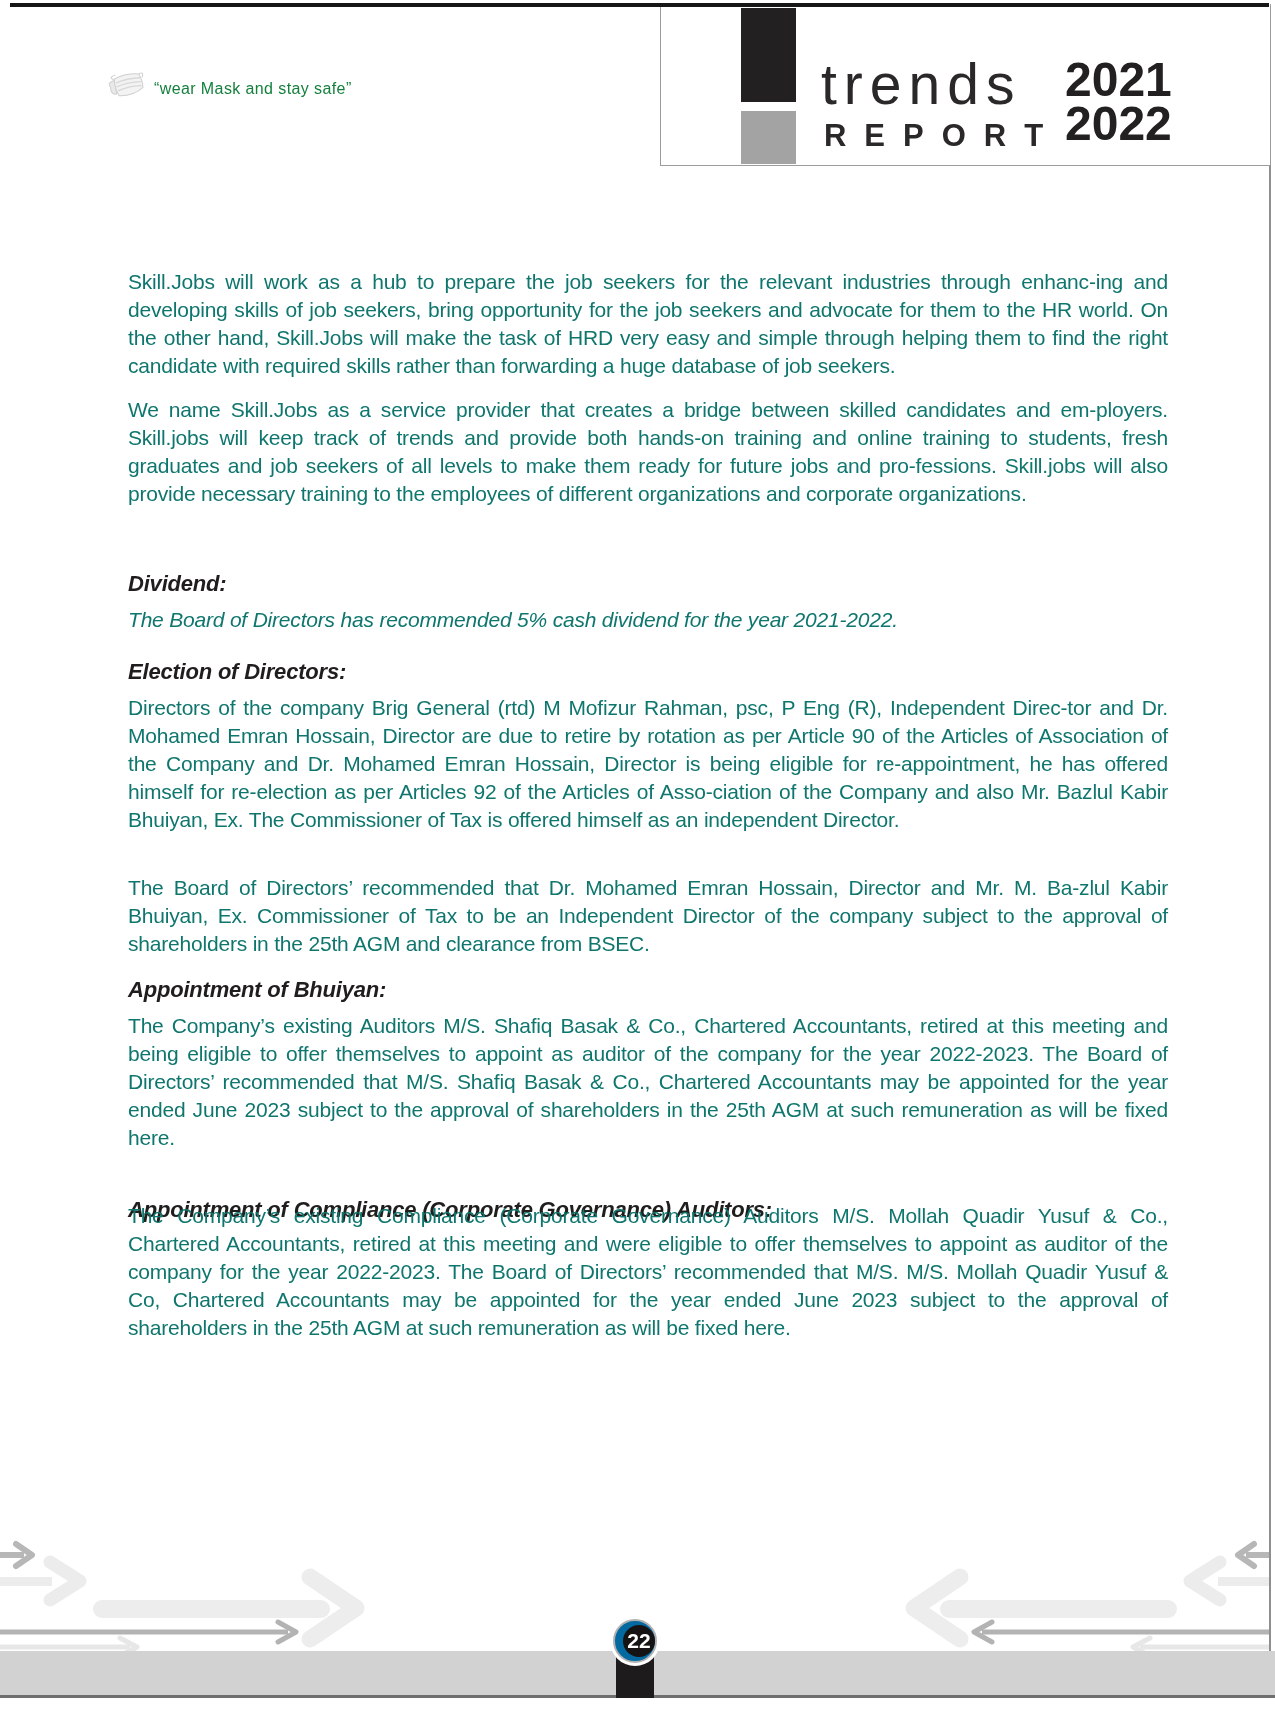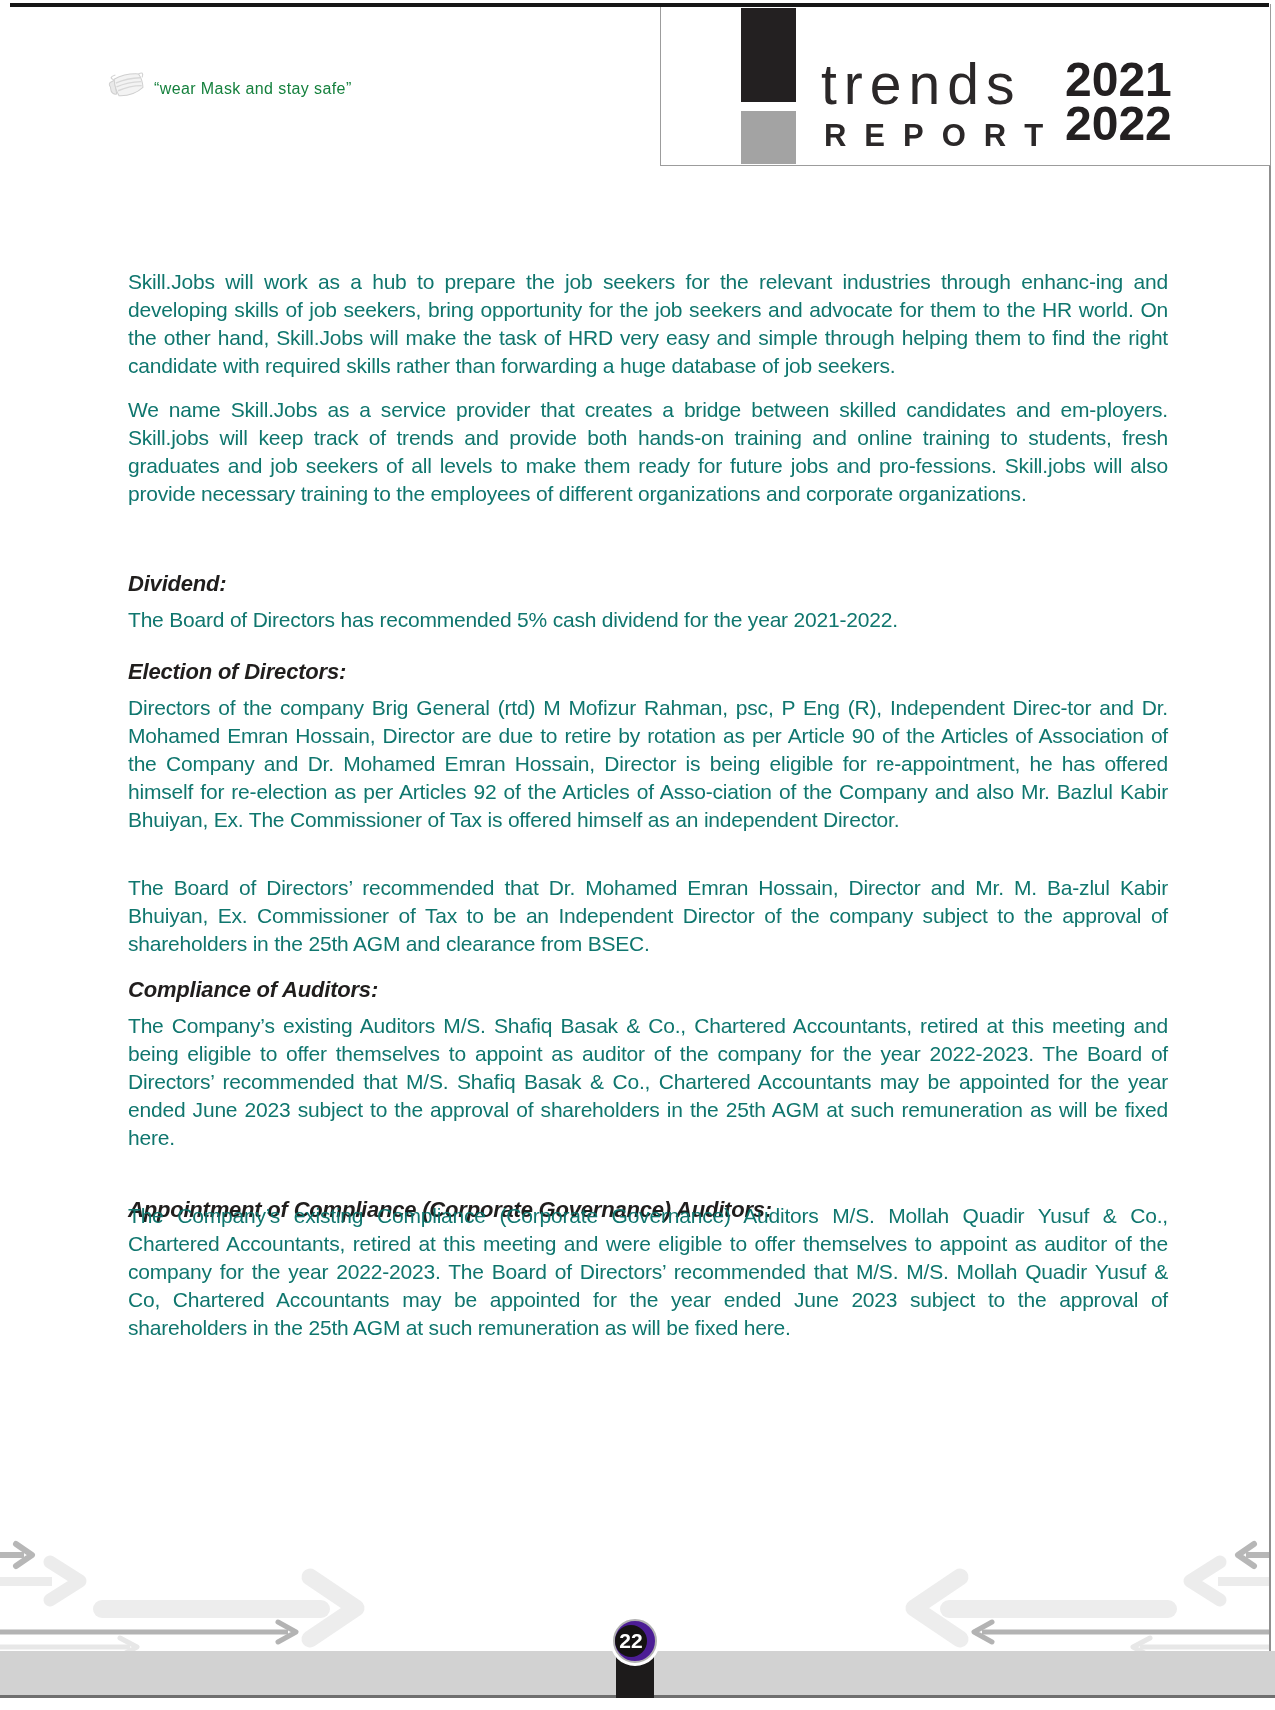--- a/index.html
+++ b/index.html
@@ -33,23 +33,23 @@
   .sec-h{position:absolute;left:128px;width:1040px;margin:0;color:#201e1d;font-size:22px;
     font-weight:700;letter-spacing:-.2px;font-style:italic;}
 
   
   .arrows{position:absolute;top:1538px;width:400px;height:125px;z-index:0;}
   .arrows.left{left:0;}
   .arrows.right{right:5px;transform:scaleX(-1);}
   .footer-bar{position:absolute;left:0;top:1651px;width:1275px;height:44px;background:#d2d2d2;
     border-bottom:3px solid #6f6f6f;z-index:1;}
   .page-tab{position:absolute;left:616px;top:1638px;width:38px;height:60px;background:#1d1b1b;z-index:2;}
-  .page-badge{position:absolute;left:613px;top:1619px;width:44px;height:44px;background:#4c1d95;
+  .page-badge{position:absolute;left:613px;top:1619px;width:44px;height:44px;background:#0369a1;
     border:2px solid #b2b2b2;border-radius:50%;box-shadow:0 0 0 3px #ffffff;z-index:3;
-    display:flex;align-items:center;justify-content:flex-start;box-sizing:border-box;}
+    display:flex;align-items:center;justify-content:flex-end;box-sizing:border-box;}
   .page-badge-inner{width:32px;height:32px;border-radius:50%;background:#151313;color:#ffffff;
     display:flex;align-items:center;justify-content:center;font-size:21px;font-weight:700;}
 </style>
 </head>
 <body>
 
 <div class="top-rule"></div>
 <div class="right-rule"></div>
 
 <div class="mask-wrap">
@@ -74,33 +74,33 @@
     <div>2022</div>
   </div>
 </div>
 
 <div class="block" style="top:268px;">
   <p>Skill.Jobs will work as a hub to prepare the job seekers for the relevant industries through enhanc-ing and developing skills of job seekers, bring opportunity for the job seekers and advocate for them to the HR world. On the other hand, Skill.Jobs will make the task of HRD very easy and simple through helping them to find the right candidate with required skills rather than forwarding a huge database of job seekers.</p>
   <p>We name Skill.Jobs as a service provider that creates a bridge between skilled candidates and em-ployers. Skill.jobs will keep track of trends and provide both hands-on training and online training to students, fresh graduates and job seekers of all levels to make them ready for future jobs and pro-fessions. Skill.jobs will also provide necessary training to the employees of different organizations and corporate organizations.</p>
 </div>
 
 <h3 class="sec-h" style="top:571px;">Dividend:</h3>
-<div class="block" style="top:606px;">
+<div class="block" style="top:606px;font-style:italic;">
   <p>The Board of Directors has recommended 5% cash dividend for the year 2021-2022.</p>
 </div>
 
 <h3 class="sec-h" style="top:659px;">Election of Directors:</h3>
 <div class="block" style="top:694px;">
   <p>Directors of the company Brig General (rtd) M Mofizur Rahman, psc, P Eng (R), Independent Direc-tor and Dr. Mohamed Emran Hossain, Director are due to retire by rotation as per Article 90 of the Articles of Association of the Company and Dr. Mohamed Emran Hossain, Director is being eligible for re-appointment, he has offered himself for re-election as per Articles 92 of the Articles of Asso-ciation of the Company and also Mr. Bazlul Kabir Bhuiyan, Ex. The Commissioner of Tax is offered himself as an independent Director.</p>
 </div>
 <div class="block" style="top:874px;">
   <p>The Board of Directors’ recommended that Dr. Mohamed Emran Hossain, Director and Mr. M. Ba-zlul Kabir Bhuiyan, Ex. Commissioner of Tax to be an Independent Director of the company subject to the approval of shareholders in the 25th AGM and clearance from BSEC.</p>
 </div>
 
-<h3 class="sec-h" style="top:977px;">Compliance of Auditors:</h3>
+<h3 class="sec-h" style="top:977px;">Appointment of Bhuiyan:</h3>
 <div class="block" style="top:1012px;">
   <p>The Company’s existing Auditors M/S. Shafiq Basak &amp; Co., Chartered Accountants, retired at this meeting and being eligible to offer themselves to appoint as auditor of the company for the year 2022-2023. The Board of Directors’ recommended that M/S. Shafiq Basak &amp; Co., Chartered Accountants may be appointed for the year ended June 2023 subject to the approval of shareholders in the 25th AGM at such remuneration as will be fixed here.</p>
 </div>
 
 <h3 class="sec-h" style="top:1165px;margin-top:32px;">Appointment of Compliance (Corporate Governance) Auditors:</h3>
 <div class="block" style="top:1202px;">
   <p>The Company’s existing Compliance (Corporate Governance) Auditors M/S. Mollah Quadir Yusuf &amp; Co., Chartered Accountants, retired at this meeting and were eligible to offer themselves to appoint as auditor of the company for the year 2022-2023. The Board of Directors’ recommended that M/S. M/S. Mollah Quadir Yusuf &amp; Co, Chartered Accountants may be appointed for the year ended June 2023 subject to the approval of shareholders in the 25th AGM at such remuneration as will be fixed here.</p>
 </div>
 
 <svg class="arrows left" viewBox="0 0 400 125">

